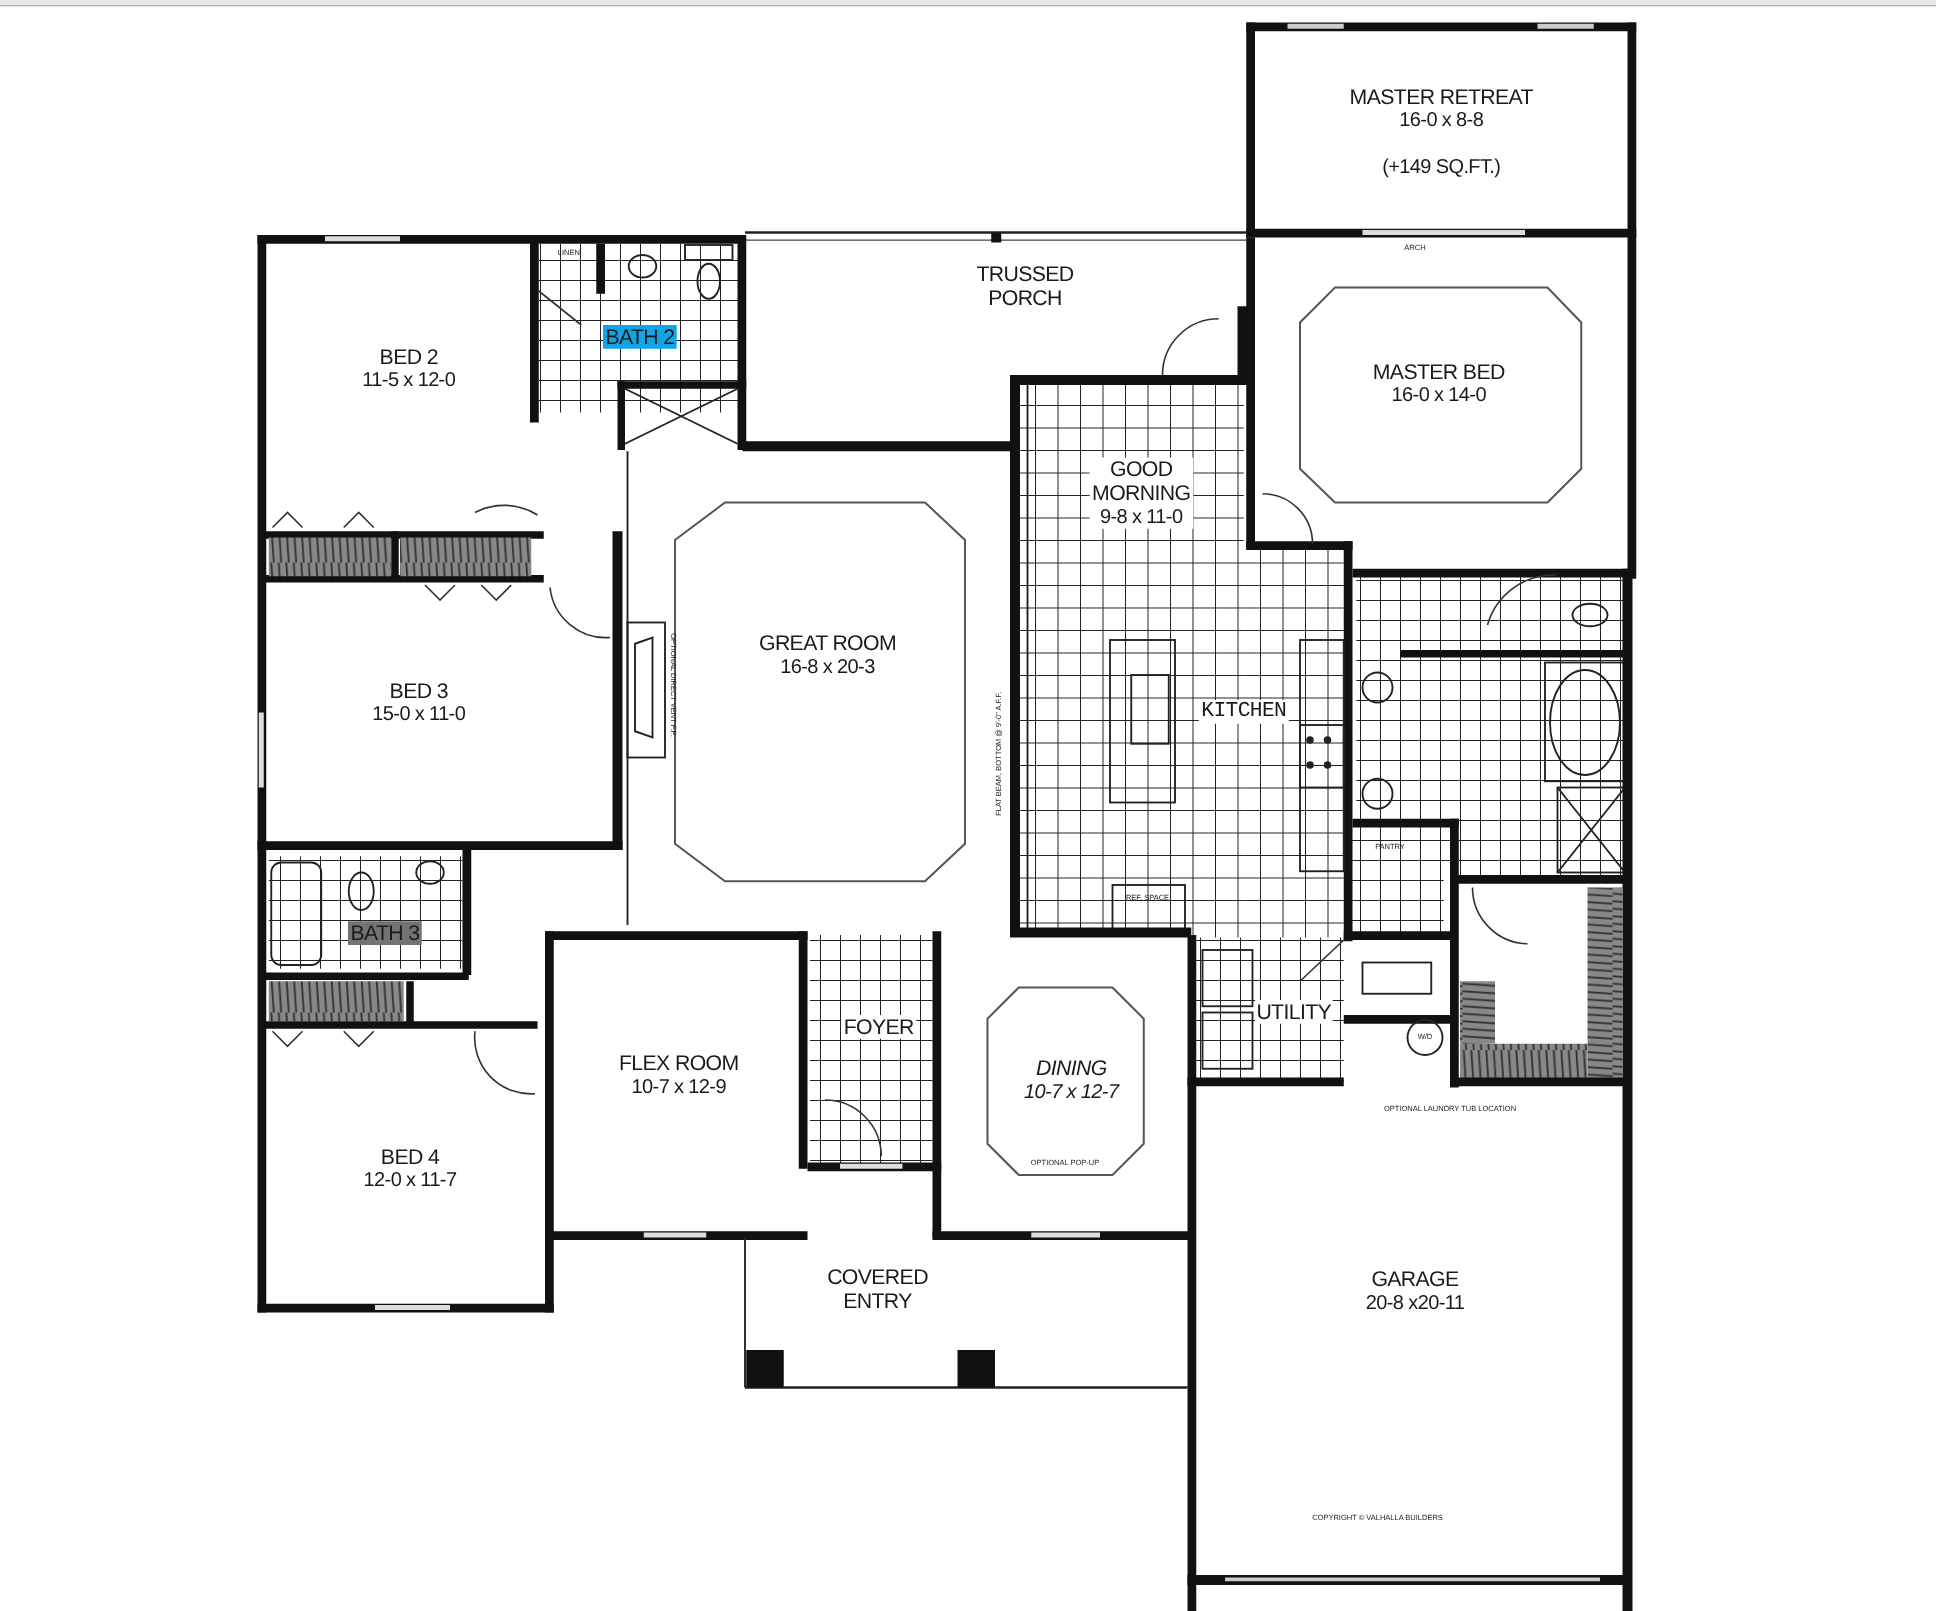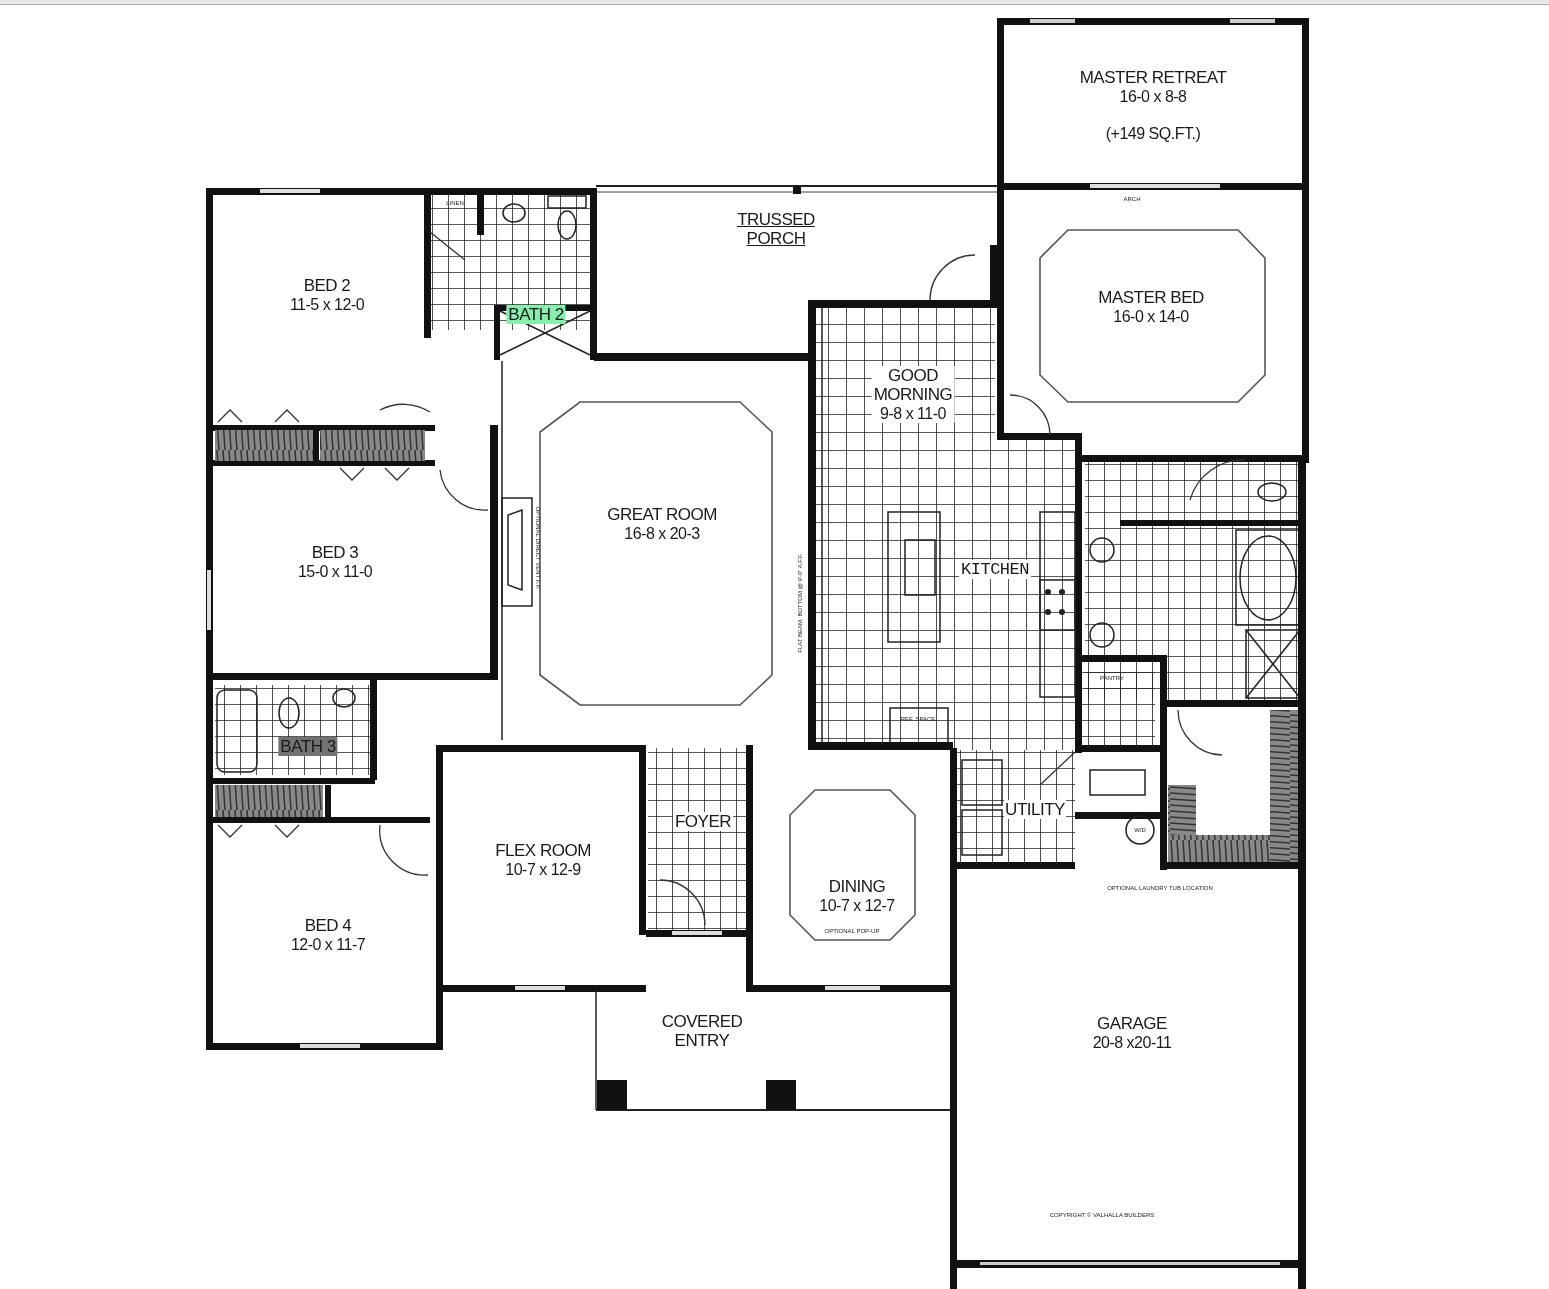--- a/index.html
+++ b/index.html
@@ -198,31 +198,31 @@
     <path d="M218 825 l12 12 l12 -12 M275 825 l12 12 l12 -12"></path>
   </g>
 </svg>
 
 <div class="label" style="left:1153px;top:68px;">
   <span>MASTER RETREAT</span>
   <span class="dim">16-0 x 8-8</span>
   <span class="dim" style="margin-top:18px;">(+149 SQ.FT.)</span>
 </div>
 
-<div class="label" style="left:776px;top:210px;text-decoration:underline;">
+<div class="label" style="left:820px;top:210px;">
   <span>TRUSSED</span>
   <span class="dim" style="font-size:17px;">PORCH</span>
 </div>
 
 <div class="label" style="left:327px;top:276px;">
   <span>BED 2</span>
   <span class="dim">11-5 x 12-0</span>
 </div>
 
-<div class="label" style="left:536px;top:260px;background:#86efac;padding:0 2px;margin-top:45px;">
+<div class="label" style="left:512px;top:260px;background:#0ea5e9;padding:0 2px;">
   <span>BATH 2</span>
 </div>
 
 <div class="label" style="left:1151px;top:288px;">
   <span>MASTER BED</span>
   <span class="dim">16-0 x 14-0</span>
 </div>
 
 <div class="label" style="left:913px;top:366px;background:#fff;padding:0 2px;">
   <span>GOOD</span>
@@ -254,21 +254,21 @@
 
 <div class="label" style="left:1035px;top:800px;background:#fff;padding:0 1px;">
   <span>UTILITY</span>
 </div>
 
 <div class="label" style="left:543px;top:841px;">
   <span>FLEX ROOM</span>
   <span class="dim">10-7 x 12-9</span>
 </div>
 
-<div class="label" style="left:857px;top:877px;">
+<div class="label" style="left:857px;top:845px;font-style:italic;">
   <span>DINING</span>
   <span class="dim">10-7 x 12-7</span>
 </div>
 
 <div class="label" style="left:328px;top:916px;">
   <span>BED 4</span>
   <span class="dim">12-0 x 11-7</span>
 </div>
 
 <div class="label" style="left:702px;top:1012px;">

